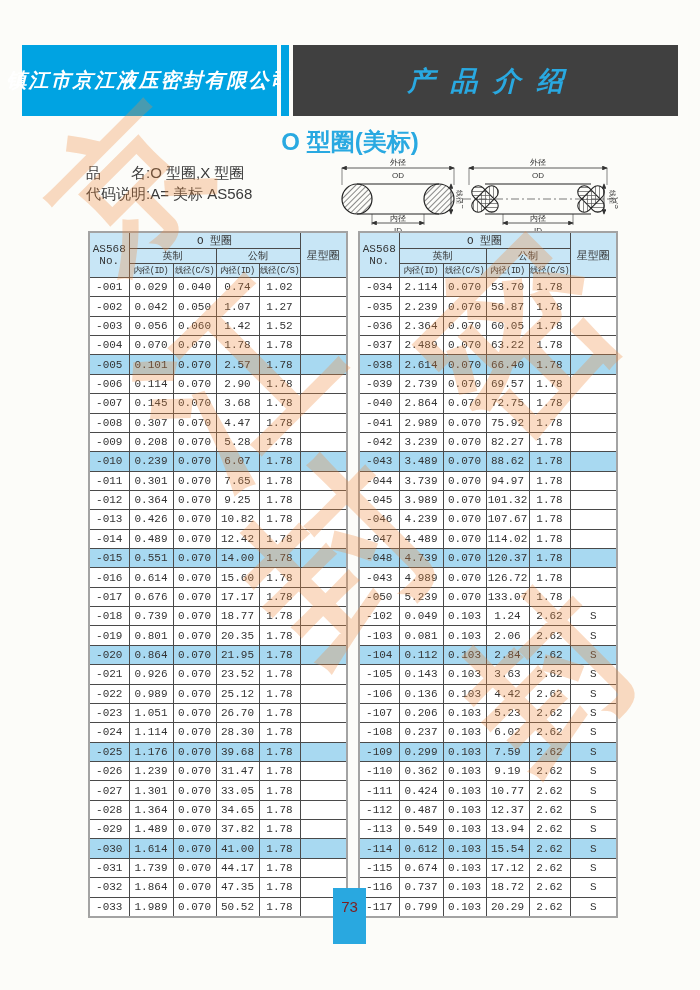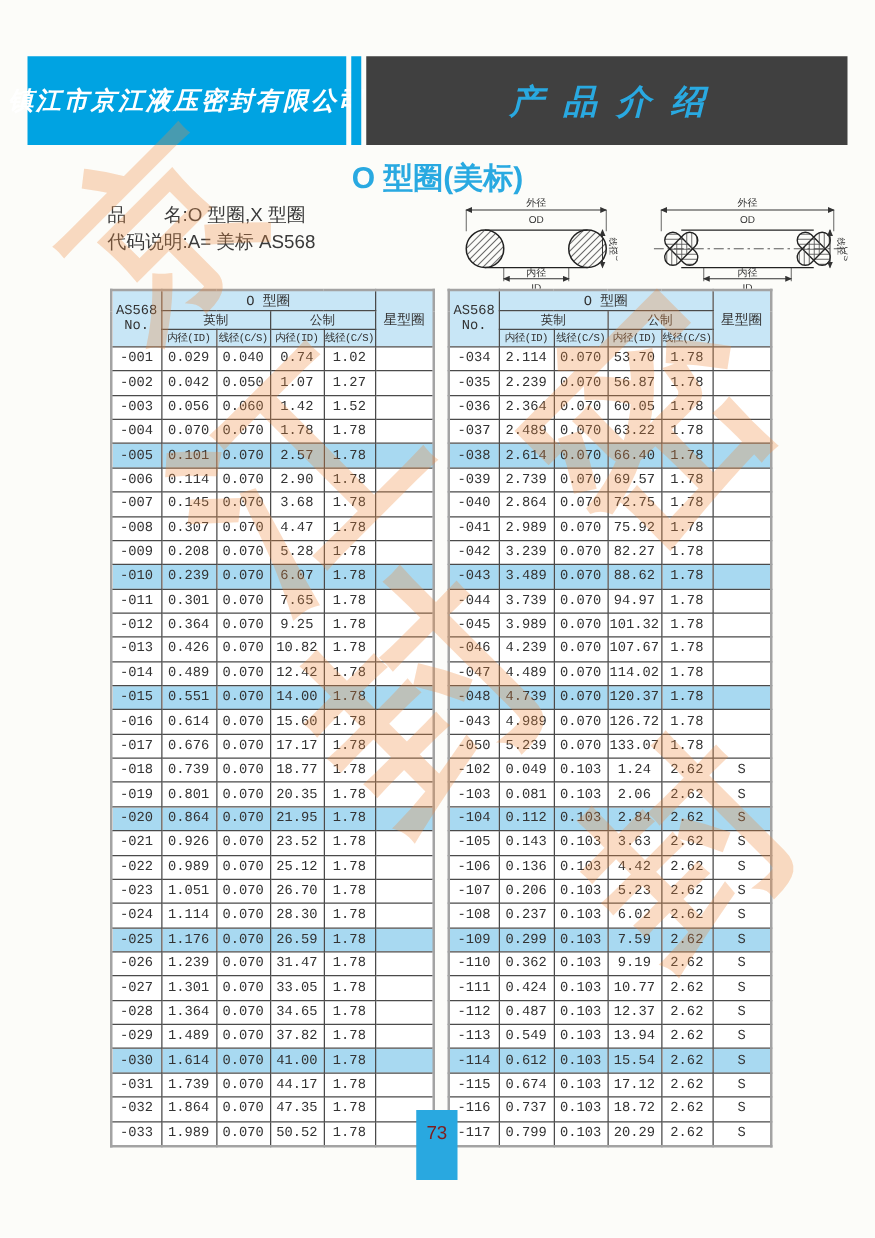--- a/index.html
+++ b/index.html
@@ -27,21 +27,21 @@
     font-family:"Liberation Serif", serif; font-style:italic; padding-left:16px; white-space:nowrap;
   }
   
   .doc-title {
     position:absolute; left:0; top:126px; width:700px; text-align:center;
     color:#29a9e1; font-size:24px; font-weight:bold;
   }
   
   .info { position:absolute; left:86px; top:162px; font-size:15px; line-height:21px; color:#3a3a3a; }
   
-  .diagrams { position:absolute; left:338px; top:157px; width:340px; height:78px; display:flex; gap:29px;justify-content:flex-end; }
+  .diagrams { position:absolute; left:338px; top:157px; width:340px; height:78px; display:flex; gap:0; }
   .diagrams svg { display:block; }
   .dim-text { font-size:8px; fill:#333; font-family:"Liberation Sans",sans-serif; }
   .dim-text-sm { font-size:7px; fill:#333; font-family:"Liberation Sans",sans-serif; }
   
   .tbl { position:absolute; top:231px; border-collapse:collapse; table-layout:fixed; width:258px; background:#fff; }
   .tbl-left  { left:88px; }
   .tbl-right { left:358px; }
   .tbl, .tbl th, .tbl td { border:1px solid #4a4a4a; }
   .tbl { border:2px solid #a3a3a3;font-family:Liberation Mono, monospace; }
   .tbl th {
@@ -388,21 +388,21 @@
           <td>1.114</td>
           <td>0.070</td>
           <td>28.30</td>
           <td>1.78</td>
           <td></td>
         </tr>
         <tr class="hl">
           <td>-025</td>
           <td>1.176</td>
           <td>0.070</td>
-          <td>26.59</td>
+          <td>39.68</td>
           <td>1.78</td>
           <td></td>
         </tr>
         <tr>
           <td>-026</td>
           <td>1.239</td>
           <td>0.070</td>
           <td>31.47</td>
           <td>1.78</td>
           <td></td>

